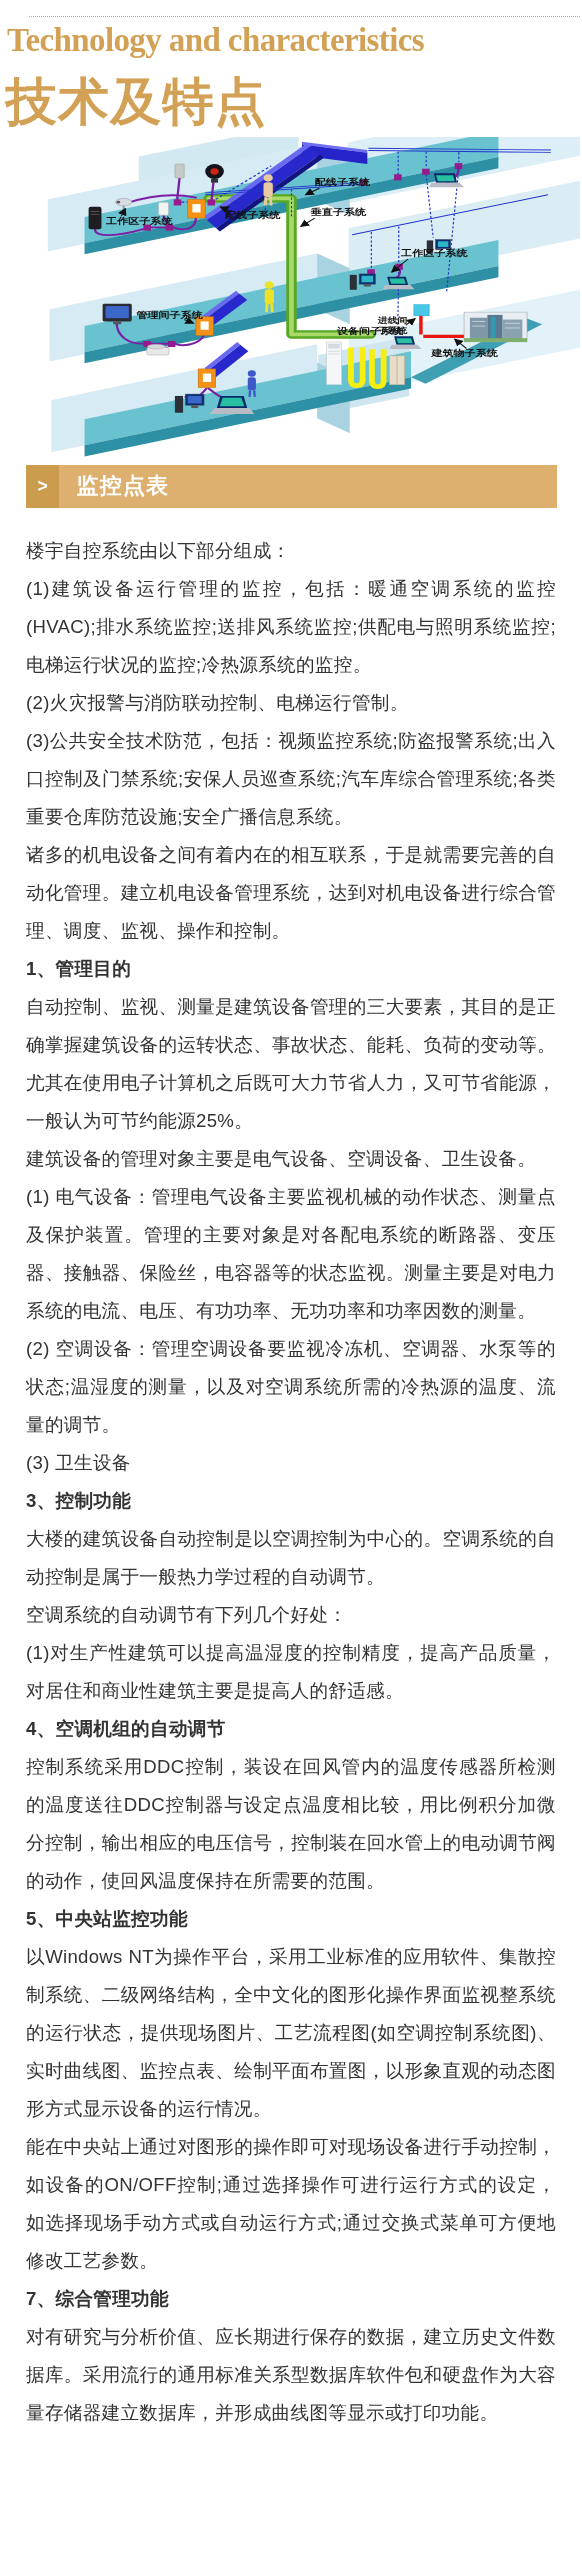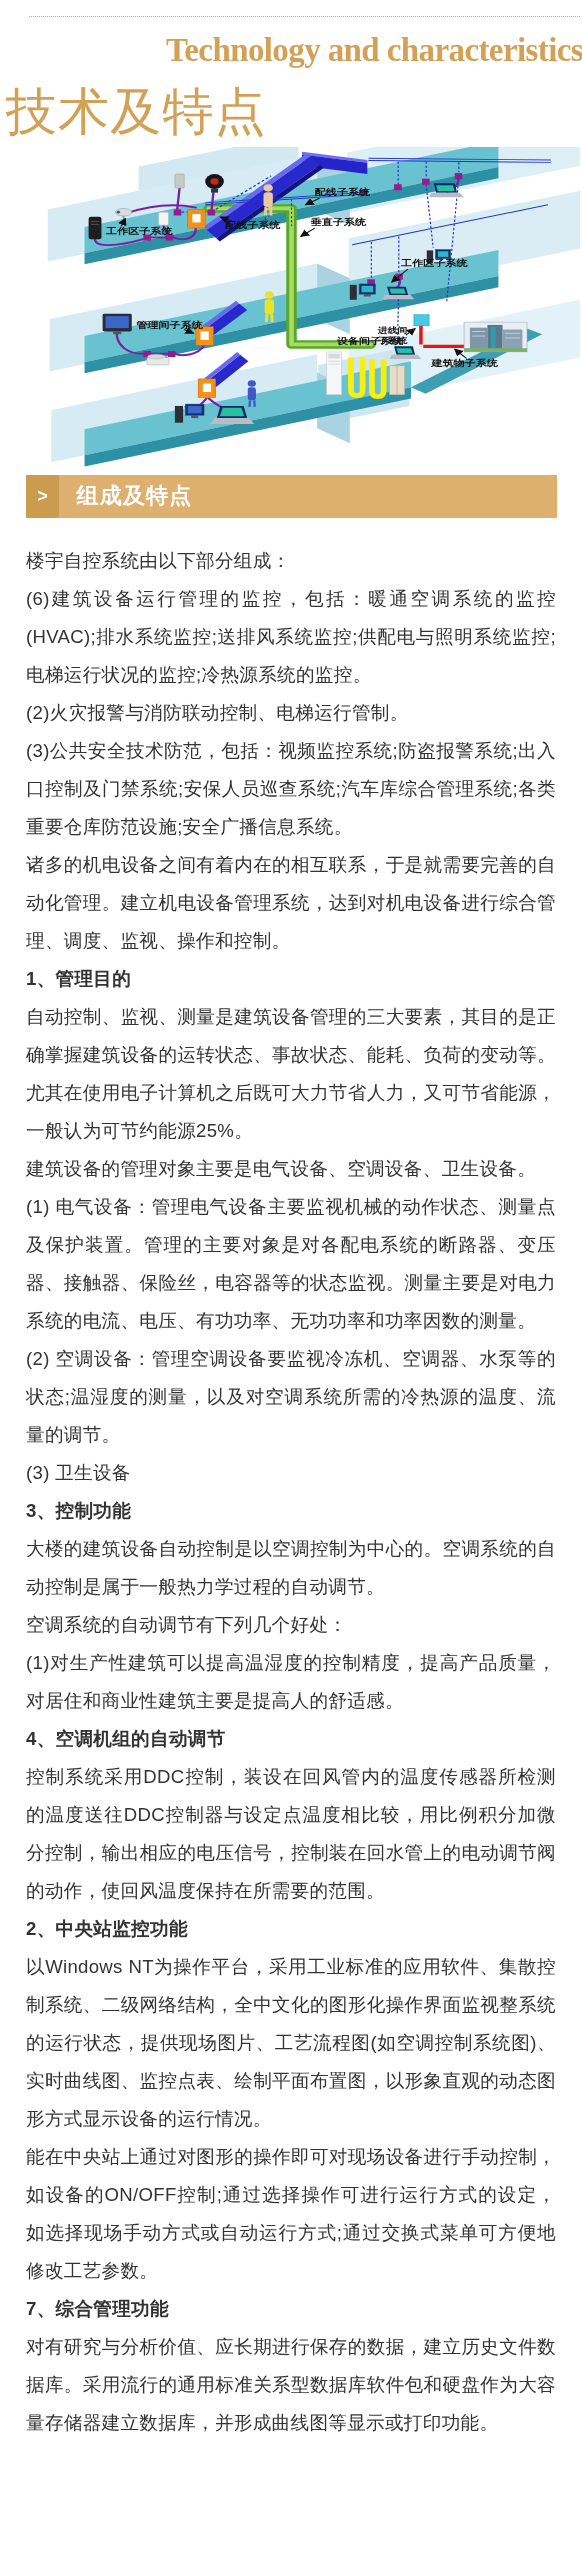--- a/index.html
+++ b/index.html
@@ -1,20 +1,20 @@
 <!DOCTYPE html>
 <html style="font-size:9.3px"><head>
 <meta charset="utf-8">
 <style>
   html,body{margin:0;padding:0;background:#ffffff;}
   body{width:583px;height:2576px;overflow:hidden;font-family:"Liberation Sans",sans-serif;}
   .top-rule{margin:15.7px 3.5px 0 29px;border-top:1.7px dotted #dca761;height:0;}
-  .title-en{margin:16px 0 0 7px;font-family:"Liberation Serif",serif;font-weight:bold;
-            font-size:33px;line-height:1.05;color:#d2a155;letter-spacing:-0.6px;text-align:right;}
-  .title-zh{margin:20px 0 0 5.8px;font-family:"Liberation Serif",serif;font-weight:normal;
+  .title-en{margin:6px 0 0 7px;font-family:"Liberation Serif",serif;font-weight:bold;
+            font-size:33px;line-height:1.05;color:#d2a155;letter-spacing:-0.6px;}
+  .title-zh{margin:20px 0 0 5.8px;font-family:"Liberation Serif",serif;font-weight:bold;
             font-size:51px;line-height:1.0;color:#d2a155;letter-spacing:1.2px;}
   .diagram-wrap{margin-top:8.2px;width:519px;height:326px;text-align:right;}
   svg.diagram{display:block;}
   .svg-label{font-family:"Liberation Sans",sans-serif;font-weight:bold;font-size:19px;fill:#111;}
   .svg-label-sm{font-family:"Liberation Sans",sans-serif;font-weight:bold;font-size:17px;fill:#111;}
   .watermark{font-family:"Liberation Sans",sans-serif;font-weight:bold;font-size:30px;fill:#b5d2e0;letter-spacing:2px;}
   .section-bar{margin:2.3px 26px 0 26px;height:43px;background:#ddb070;display:flex;align-items:stretch;}
   .section-chevron{width:33px;background:#cc9c4e;color:#ffffff;display:flex;align-items:center;
                    justify-content:center;font-size:17.5px;font-weight:bold;}
   .section-title{color:#ffffff;font-size:22px;font-weight:bold;display:flex;align-items:center;
@@ -292,40 +292,40 @@
     <line x1="696" y1="404" x2="712" y2="390" stroke="#111" stroke-width="2" marker-end="url(#ah)"></line>
 
     <text class="svg-label" x="740" y="470">建筑物子系统</text>
     <line x1="800" y1="454" x2="780" y2="434" stroke="#111" stroke-width="2" marker-end="url(#ah)"></line>
   </g>
 </svg>
 </div>
 
 <div class="section-bar">
   <div class="section-chevron">&gt;</div>
-  <div class="section-title">组成及特点</div>
+  <div class="section-title">监控点表</div>
 </div>
 
 <div class="article">
   <p>楼宇自控系统由以下部分组成：</p>
-  <p>(6)建筑设备运行管理的监控，包括：暖通空调系统的监控(HVAC);排水系统监控;送排风系统监控;供配电与照明系统监控;电梯运行状况的监控;冷热源系统的监控。</p>
+  <p>(1)建筑设备运行管理的监控，包括：暖通空调系统的监控(HVAC);排水系统监控;送排风系统监控;供配电与照明系统监控;电梯运行状况的监控;冷热源系统的监控。</p>
   <p>(2)火灾报警与消防联动控制、电梯运行管制。</p>
   <p>(3)公共安全技术防范，包括：视频监控系统;防盗报警系统;出入口控制及门禁系统;安保人员巡查系统;汽车库综合管理系统;各类重要仓库防范设施;安全广播信息系统。</p>
   <p>诸多的机电设备之间有着内在的相互联系，于是就需要完善的自动化管理。建立机电设备管理系统，达到对机电设备进行综合管理、调度、监视、操作和控制。</p>
   <p class="bold">1、管理目的</p>
   <p>自动控制、监视、测量是建筑设备管理的三大要素，其目的是正确掌握建筑设备的运转状态、事故状态、能耗、负荷的变动等。尤其在使用电子计算机之后既可大力节省人力，又可节省能源，一般认为可节约能源25%。</p>
   <p>建筑设备的管理对象主要是电气设备、空调设备、卫生设备。</p>
   <p>(1) 电气设备：管理电气设备主要监视机械的动作状态、测量点及保护装置。管理的主要对象是对各配电系统的断路器、变压器、接触器、保险丝，电容器等的状态监视。测量主要是对电力系统的电流、电压、有功功率、无功功率和功率因数的测量。</p>
   <p>(2) 空调设备：管理空调设备要监视冷冻机、空调器、水泵等的状态;温湿度的测量，以及对空调系统所需的冷热源的温度、流量的调节。</p>
   <p>(3) 卫生设备</p>
   <p class="bold">3、控制功能</p>
   <p>大楼的建筑设备自动控制是以空调控制为中心的。空调系统的自动控制是属于一般热力学过程的自动调节。</p>
   <p>空调系统的自动调节有下列几个好处：</p>
   <p>(1)对生产性建筑可以提高温湿度的控制精度，提高产品质量，对居住和商业性建筑主要是提高人的舒适感。</p>
   <p class="bold">4、空调机组的自动调节</p>
   <p>控制系统采用DDC控制，装设在回风管内的温度传感器所检测的温度送往DDC控制器与设定点温度相比较，用比例积分加微分控制，输出相应的电压信号，控制装在回水管上的电动调节阀的动作，使回风温度保持在所需要的范围。</p>
-  <p class="bold">2、中央站监控功能</p>
+  <p class="bold">5、中央站监控功能</p>
   <p>以Windows NT为操作平台，采用工业标准的应用软件、集散控制系统、二级网络结构，全中文化的图形化操作界面监视整系统的运行状态，提供现场图片、工艺流程图(如空调控制系统图)、实时曲线图、监控点表、绘制平面布置图，以形象直观的动态图形方式显示设备的运行情况。</p>
   <p>能在中央站上通过对图形的操作即可对现场设备进行手动控制，如设备的ON/OFF控制;通过选择操作可进行运行方式的设定，如选择现场手动方式或自动运行方式;通过交换式菜单可方便地修改工艺参数。</p>
   <p class="bold">7、综合管理功能</p>
   <p>对有研究与分析价值、应长期进行保存的数据，建立历史文件数据库。采用流行的通用标准关系型数据库软件包和硬盘作为大容量存储器建立数据库，并形成曲线图等显示或打印功能。</p>
 </div>
 
 
 </body></html>

